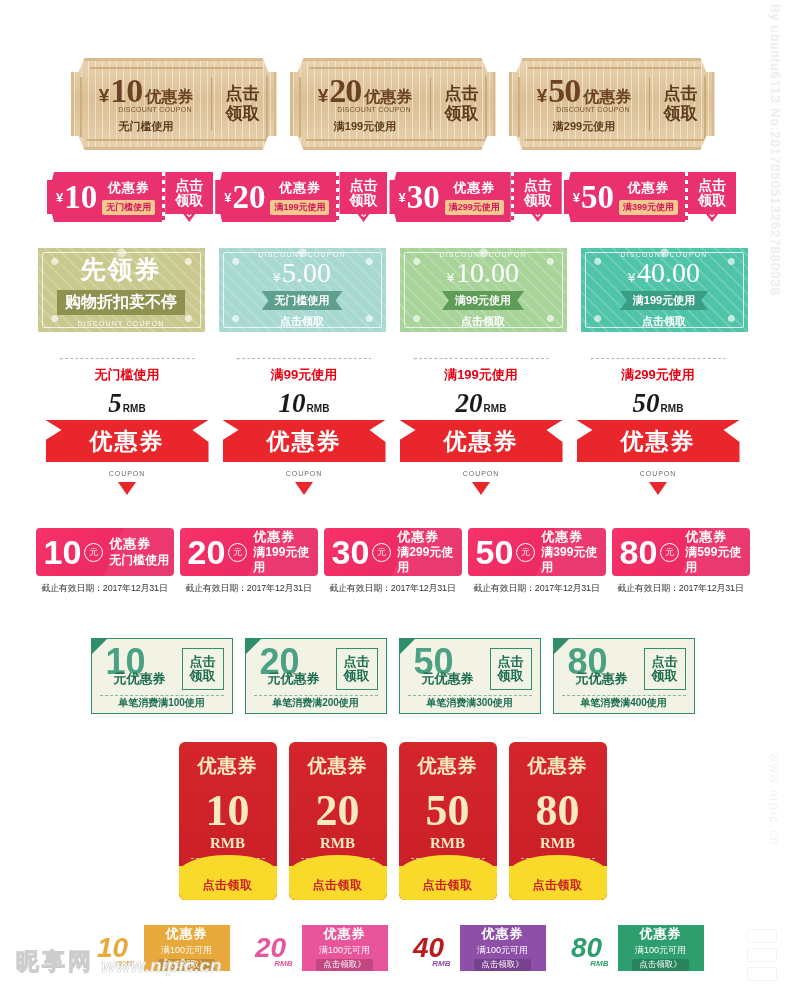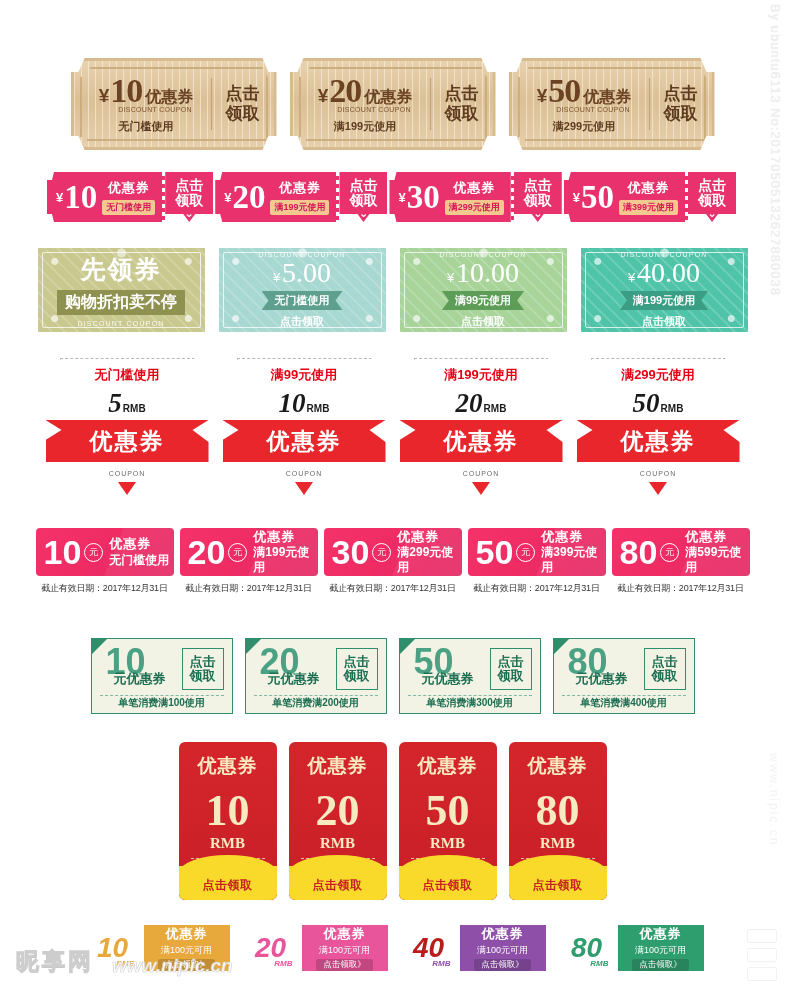--- a/index.html
+++ b/index.html
@@ -174,21 +174,21 @@
     position:absolute;right:2px;top:4px;height:300px;width:30px;
     writing-mode:vertical-rl;text-orientation:mixed;
     font-size:13px;color:#f0f0f0;letter-spacing:1px;white-space:nowrap;user-select:none;
     text-shadow:0 0 1px #d8d8d8;
   }
   .wm-right2{
     position:absolute;right:4px;bottom:10px;height:230px;width:26px;
     writing-mode:vertical-rl;font-size:12px;color:#f2f2f2;letter-spacing:2px;white-space:nowrap;
   }
   .wm-logo{
-    position:absolute;left:16px;bottom:16px;display:flex;align-items:flex-end;gap:18px;opacity:.92;
+    position:absolute;left:16px;bottom:16px;display:flex;align-items:flex-end;gap:7px;opacity:.92;
   }
   .wm-logo-cn{font-size:23px;font-weight:bold;color:#ffffff;letter-spacing:3px;
     -webkit-text-stroke:1px #c9c9c9; text-shadow:0 1px 0 #bdbdbd;}
   .wm-logo-url{font-size:19px;font-style:italic;font-weight:bold;color:#ffffff;
     -webkit-text-stroke:.7px #cfcfcf;letter-spacing:0px;}
   .wm-id{
     position:absolute;left:460px;bottom:22px;font-size:14px;color:rgba(255,255,255,.88);
     letter-spacing:.5px;white-space:nowrap;font-family:"Liberation Sans",sans-serif;
   }
   .wm-corner{position:absolute;right:8px;bottom:8px;width:30px;height:56px;opacity:.25;}

